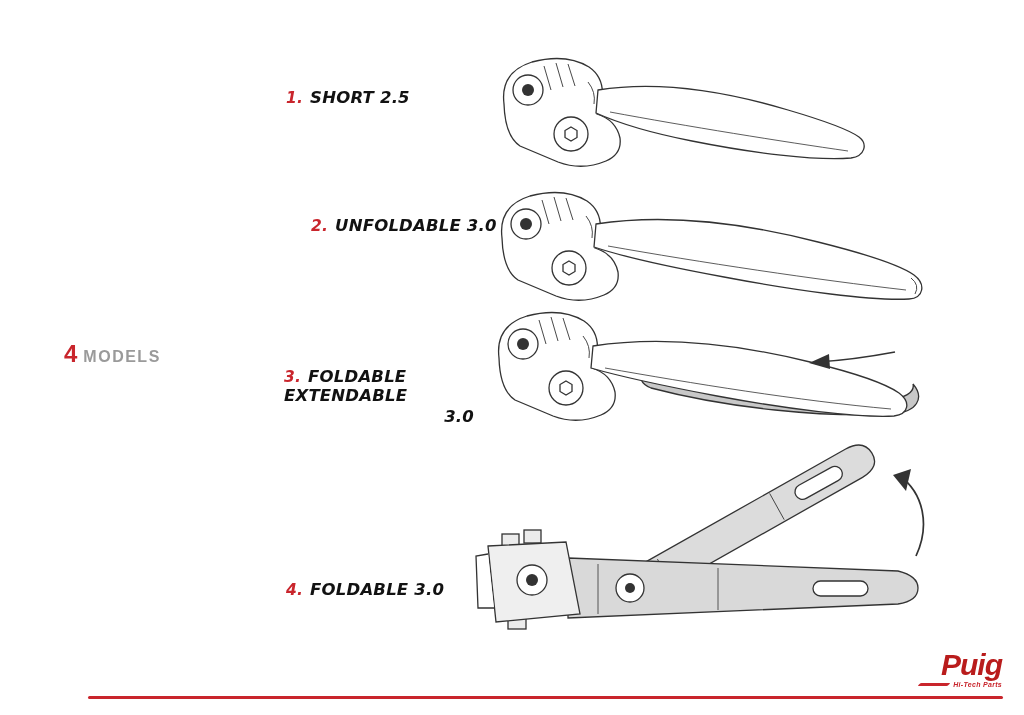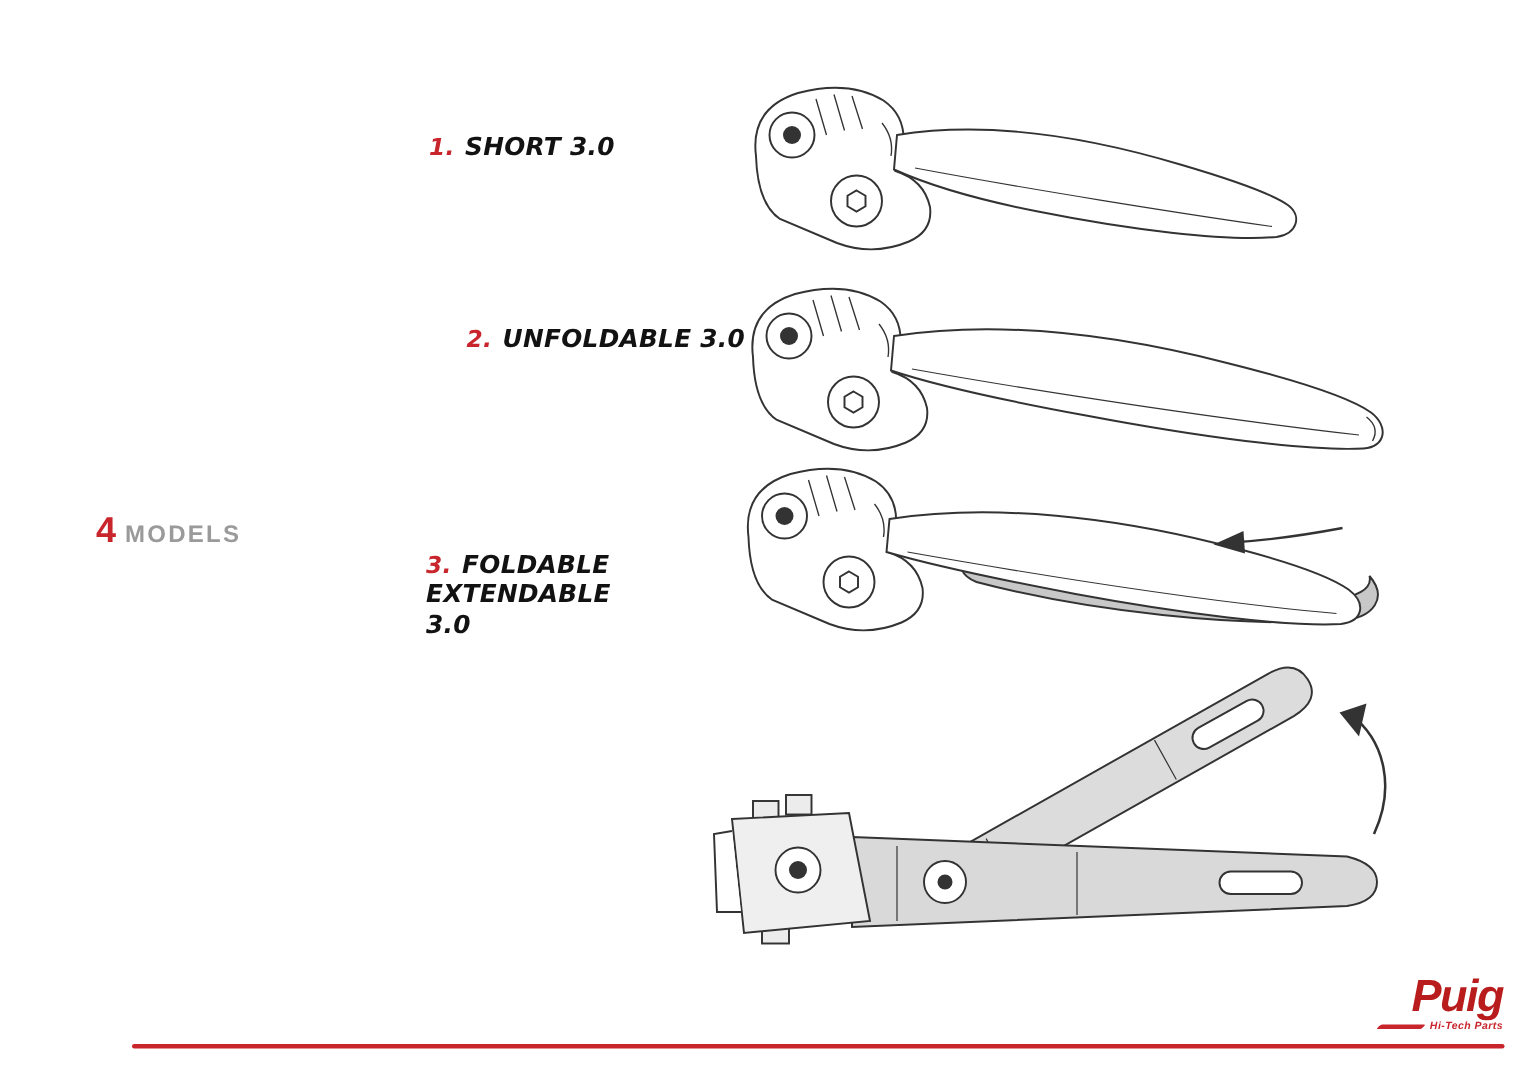--- a/index.html
+++ b/index.html
@@ -24,21 +24,21 @@
     white-space:nowrap;
   }
   .model-label .num{
     color:var(--red);
     font-size:15.5px;
     margin-right:7px;
   }
   .label-1{left:286px;top:88px;}
   .label-2{left:286px;top:216px;margin-left:25px;}
   .label-3{left:284px;top:341px;width:190px;white-space:normal;margin-top:26px;}
-  .label-3 .line2{text-align:left;margin-top:2px;}
+  .label-3 .line2{text-align:right;margin-top:2px;}
   .label-4{left:286px;top:580px;}
 
   
   .models-title{
     position:absolute;left:64px;top:340px;
     font-weight:700;white-space:nowrap;
   }
   .models-title .count{color:var(--red);font-size:24px;}
   .models-title .word{color:var(--gray);font-size:16px;letter-spacing:1.5px;margin-left:6px;}
 
@@ -66,32 +66,35 @@
 </head>
 <body>
 
 <div class="stage">
 
   <div class="models-title">
     <span class="count">4</span><span class="word">MODELS</span>
   </div>
 
   <div class="model-label label-1">
-    <span class="num">1.</span><span>SHORT 3.0</span>
+    <span class="num">1.</span><span>SHORT 2.5</span>
   </div>
 
   <div class="model-label label-2">
     <span class="num">2.</span><span>UNFOLDABLE 3.0</span>
   </div>
 
   <div class="model-label label-3">
     <div class="line1"><span class="num">3.</span><span>FOLDABLE EXTENDABLE</span></div>
     <div class="line2">3.0</div>
   </div>
 
+  <div class="model-label label-4">
+    <span class="num">4.</span><span>FOLDABLE 3.0</span>
+  </div>
 
   <svg class="lever" style="left:470px;top:52px;" width="410" height="130" viewBox="0 0 410 130">
     <g fill="none" stroke="#333" stroke-width="1.3">
       <path d="M34,52 Q30,20 62,10 Q96,1 119,15 Q135,26 132,48 L127,62 Q146,68 150,86 Q152,102 136,109 Q112,119 88,110 L50,94 Q35,84 34,52 Z" fill="#fff"></path>
       <path d="M74,14 l7,24 M86,11 l7,24 M98,12 l7,22" stroke-width="0.9"></path>
       <path d="M118,30 q8,10 6,22" stroke-width="0.9"></path>
       <circle cx="58" cy="38" r="15" fill="#fff"></circle>
       <circle cx="58" cy="38" r="6" fill="#333" stroke="none"></circle>
       <circle cx="101" cy="82" r="17" fill="#fff"></circle>
       <path d="M101,75 l6,3.5 v7 l-6,3.5 l-6,-3.5 v-7 Z" fill="#fff"></path>

